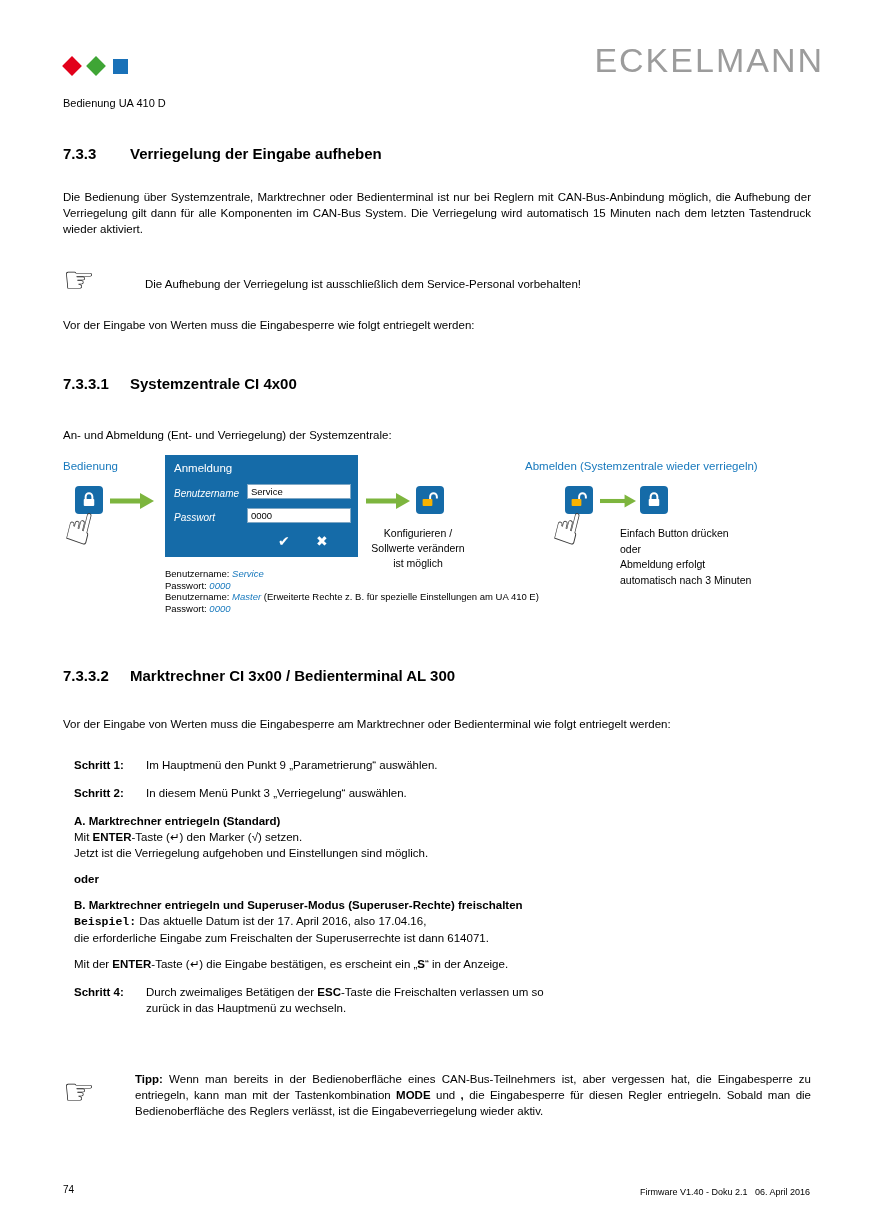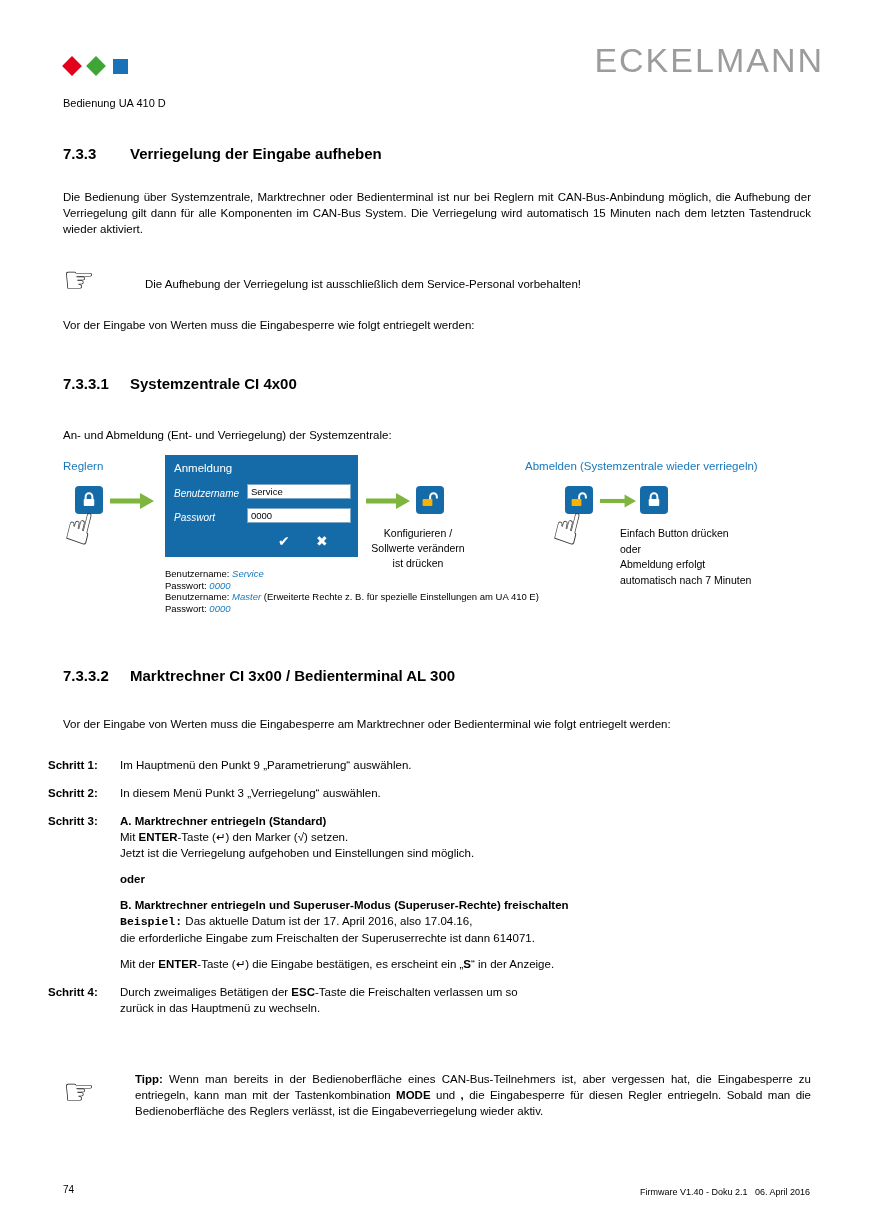--- a/index.html
+++ b/index.html
@@ -60,21 +60,21 @@
   .dlg-ico { position: absolute; color: #fff; font-size: 14px; line-height: 16px; font-family: "DejaVu Sans", sans-serif; }
 
   .configure-note { position: absolute; left: 303px; top: 76px; width: 110px; text-align: center;
                     font-size: 10.5px; line-height: 15px; }
   .logout-note { position: absolute; left: 560px; top: 76px; width: 190px; font-size: 10.5px; line-height: 15.5px; }
 
   .credentials { position: absolute; left: 105px; top: 118px; font-size: 9.5px; line-height: 11.5px; }
   .cred-line:nth-child(3) { }
 
   
-  .steps { left: 48px; top: 757px; width: 748px; }
+  .steps { left: 74px; top: 757px; width: 748px; }
   .step-row { display: flex; margin-bottom: 12px; }
   .step-label { width: 72px; flex: none; font-weight: bold; }
   .step-body { flex: 1; }
   .step-line { min-height: 16px; }
   .step-gap { height: 10px; }
 
   
   .footer-left { left: 63px; top: 1182px; font-size: 10px; }
   .footer-right { right: 60px; top: 1184px; font-size: 9px; color: #000; }
 </style>
@@ -102,21 +102,21 @@
 <div class="abs para p-before">Vor der Eingabe von Werten muss die Eingabesperre wie folgt entriegelt werden:</div>
 
 <div class="abs h2 h2-1">
   <span class="hnum">7.3.3.1</span>
   <span>Systemzentrale CI 4x00</span>
 </div>
 <div class="abs para p-sub1lead">An- und Abmeldung (Ent- und Verriegelung) der Systemzentrale:</div>
 
 <div class="abs diagram">
 
-  <div class="blue-label" style="left:3px; top:8px;">Reglern</div>
+  <div class="blue-label" style="left:3px; top:8px;">Bedienung</div>
 
   <div class="lockbtn" style="left:15px; top:36px;">
     <svg width="18" height="18" viewBox="0 0 24 24">
       <path d="M7.5 11 V7.5 a4.5 4.5 0 0 1 9 0 V11" fill="none" stroke="#fff" stroke-width="2.6"></path>
       <rect x="5" y="10.5" width="14" height="9.5" rx="1.2" fill="#fff"></rect>
     </svg>
   </div>
   <div class="hand" style="left:6px; top:56px; transform:rotate(14deg);">☝</div>
 
   <svg class="arrow" style="left:50px; top:43px;" viewBox="0 0 44 16">
@@ -141,21 +141,21 @@
 
   <div class="lockbtn" style="left:356px; top:36px;">
     <svg width="21" height="18" viewBox="0 0 27 24">
       <path d="M13 10.5 V7.5 a4.5 4.5 0 0 1 9 0 V10" fill="none" stroke="#fff" stroke-width="2.6"></path>
       <rect x="3" y="10.5" width="13" height="9.5" rx="1.2" fill="#f9b200"></rect>
     </svg>
   </div>
   <div class="configure-note">
       <div>Konfigurieren /</div>
       <div>Sollwerte verändern</div>
-      <div>ist drücken</div>
+      <div>ist möglich</div>
     </div>
 
   <div class="blue-label" style="left:465px; top:8px;">Abmelden (Systemzentrale wieder verriegeln)</div>
 
   <div class="lockbtn" style="left:505px; top:36px;">
     <svg width="21" height="18" viewBox="0 0 27 24">
       <path d="M13 10.5 V7.5 a4.5 4.5 0 0 1 9 0 V10" fill="none" stroke="#fff" stroke-width="2.6"></path>
       <rect x="3" y="10.5" width="13" height="9.5" rx="1.2" fill="#f9b200"></rect>
     </svg>
   </div>
@@ -169,21 +169,21 @@
   <div class="lockbtn" style="left:580px; top:36px;">
     <svg width="18" height="18" viewBox="0 0 24 24">
       <path d="M7.5 11 V7.5 a4.5 4.5 0 0 1 9 0 V11" fill="none" stroke="#fff" stroke-width="2.6"></path>
       <rect x="5" y="10.5" width="14" height="9.5" rx="1.2" fill="#fff"></rect>
     </svg>
   </div>
   <div class="logout-note">
       <div>Einfach Button drücken</div>
       <div>oder</div>
       <div>Abmeldung erfolgt</div>
-      <div>automatisch nach 7 Minuten</div>
+      <div>automatisch nach 3 Minuten</div>
     </div>
 
   <div class="credentials">
       <div class="cred-line"><span>Benutzername: </span><span style="font-style: italic; color: rgb(24, 121, 189);">Service</span></div>
       <div class="cred-line"><span>Passwort: </span><span style="font-style: italic; color: rgb(24, 121, 189);">0000</span></div>
       <div class="cred-line"><span>Benutzername: </span><span style="font-style: italic; color: rgb(24, 121, 189);">Master</span><span> (Erweiterte Rechte z. B. für spezielle Einstellungen am UA 410 E)</span></div>
       <div class="cred-line"><span>Passwort: </span><span style="font-style: italic; color: rgb(24, 121, 189);">0000</span></div>
     </div>
 </div>
 
@@ -200,21 +200,20 @@
         <div class="step-line"><span>Im Hauptmenü den Punkt 9 „Parametrierung“ auswählen.</span></div>
       </div>
     </div>
     <div class="step-row">
       <div class="step-label">Schritt 2:</div>
       <div class="step-body">
         <div class="step-line"><span>In diesem Menü Punkt 3 „Verriegelung“ auswählen.</span></div>
       </div>
     </div>
     <div class="step-row">
-      <div class="step-label">Schritt 3:</div>
       <div class="step-body">
         <div class="step-line"><span style="font-weight: bold;">A. Marktrechner entriegeln (Standard)</span></div>
         <div class="step-line"><span>Mit </span><span style="font-weight: bold;">ENTER</span><span>-Taste (↵) den Marker (√) setzen.</span></div>
         <div class="step-line"><span>Jetzt ist die Verriegelung aufgehoben und Einstellungen sind möglich.</span></div>
         <div class="step-gap"></div>
         <div class="step-line"><span style="font-weight: bold;">oder</span></div>
         <div class="step-gap"></div>
         <div class="step-line"><span style="font-weight: bold;">B. Marktrechner entriegeln und Superuser-Modus (Superuser-Rechte) freischalten</span></div>
         <div class="step-line"><span style="font-weight: bold; font-family: Liberation Mono, monospace;">Beispiel:</span><span> Das aktuelle Datum ist der 17. April 2016, also 17.04.16,</span></div>
         <div class="step-line"><span>die erforderliche Eingabe zum Freischalten der Superuserrechte ist dann 614071.</span></div>

